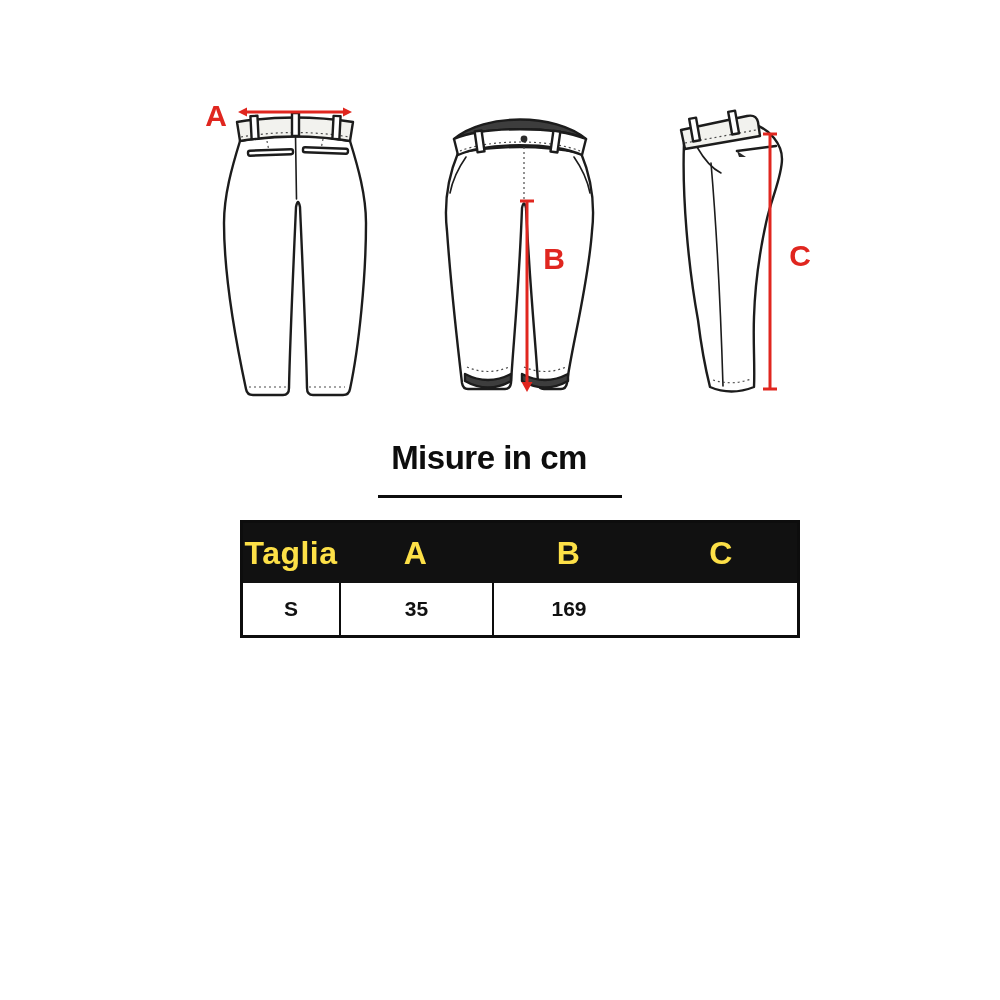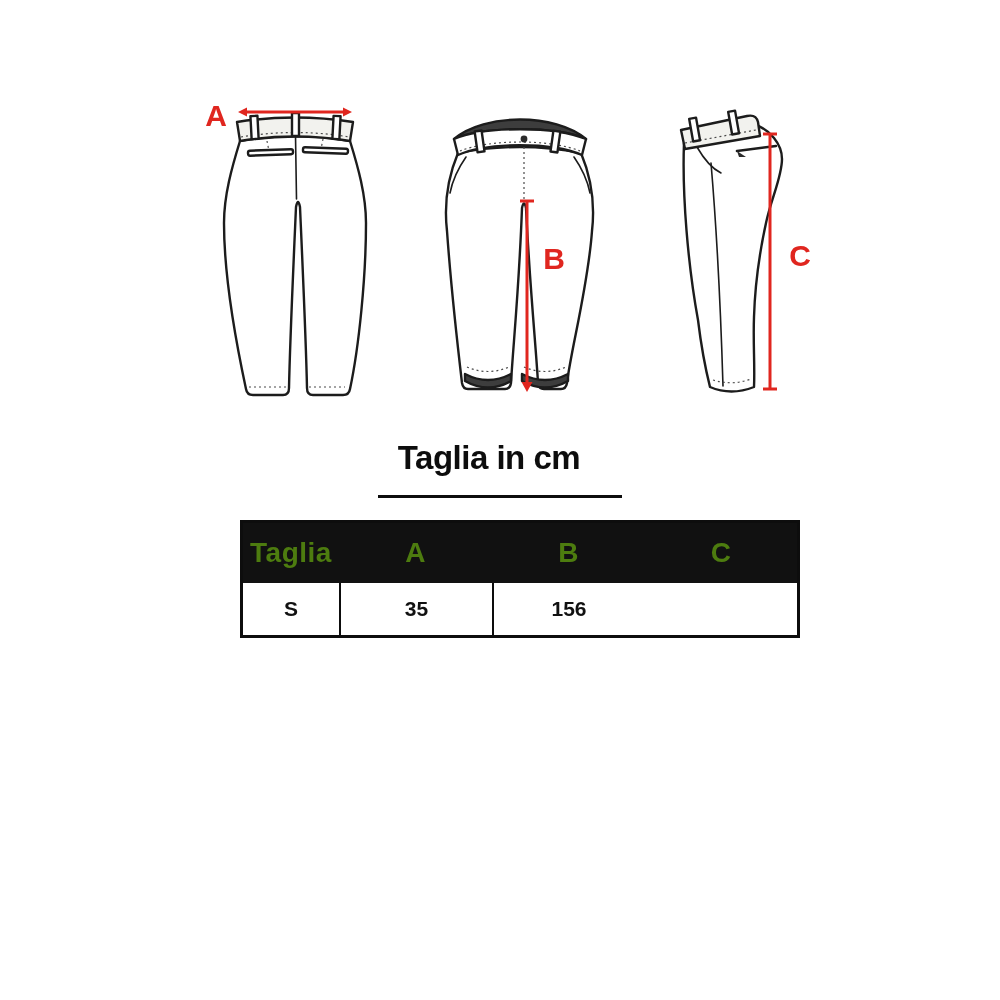--- a/index.html
+++ b/index.html
@@ -50,21 +50,21 @@
     border: 3px solid #0d0d0d;
     background: #fff;
   }
   .size-table .tr { display: flex; }
   .size-table .tr.head { background: #111111; height: 60px; }
   .size-table .tr.body-row { background: #ffffff; height: 52px; }
   .size-table .cell {
     display: flex; align-items: center; justify-content: center;
     font-weight: bold; color: #111;
   }
-  .size-table .tr.head .cell { color: #4d7c0f; font-size: 28px; letter-spacing: 0.5px; }
+  .size-table .tr.head .cell { color: #fde047; font-size: 32px; letter-spacing: 0.5px; }
   .size-table .tr.body-row .cell { font-size: 21px; }
   .size-table .tr.body-row .cell + .cell { border-left: 2px solid #0d0d0d; text-align: right; }
   .c0 { width: 96px; }
   .c1 { width: 153px; }
   .c2 { width: 153px; }
   .c3 { width: 152px; }
 </style>
 </head>
 <body>
 
@@ -160,30 +160,30 @@
     <path class="dashed" d="M58,275 Q77,281 96,274"></path>
 
     <g>
       <line class="redline" x1="115" y1="29" x2="115" y2="284"></line>
       <line class="redline" x1="108" y1="29" x2="122" y2="29"></line>
       <line class="redline" x1="108" y1="284" x2="122" y2="284"></line>
     </g>
     <text class="measure-letter" x="145" y="161">C</text>
   </svg>
 
-  <div class="page-title">Taglia in cm</div>
+  <div class="page-title">Misure in cm</div>
   <div class="title-underline"></div>
 
   <div class="size-table">
     <div class="tr head">
       <div class="cell c0">Taglia</div>
       <div class="cell c1">A</div>
       <div class="cell c2">B</div>
       <div class="cell c3">C</div>
     </div>
     <div class="tr body-row">
       <div class="cell c0">S</div>
       <div class="cell c1">35</div>
-      <div class="cell c3">156</div>
+      <div class="cell c3">169</div>
     </div>
   </div>
 
 </div>
 
 </body></html>

